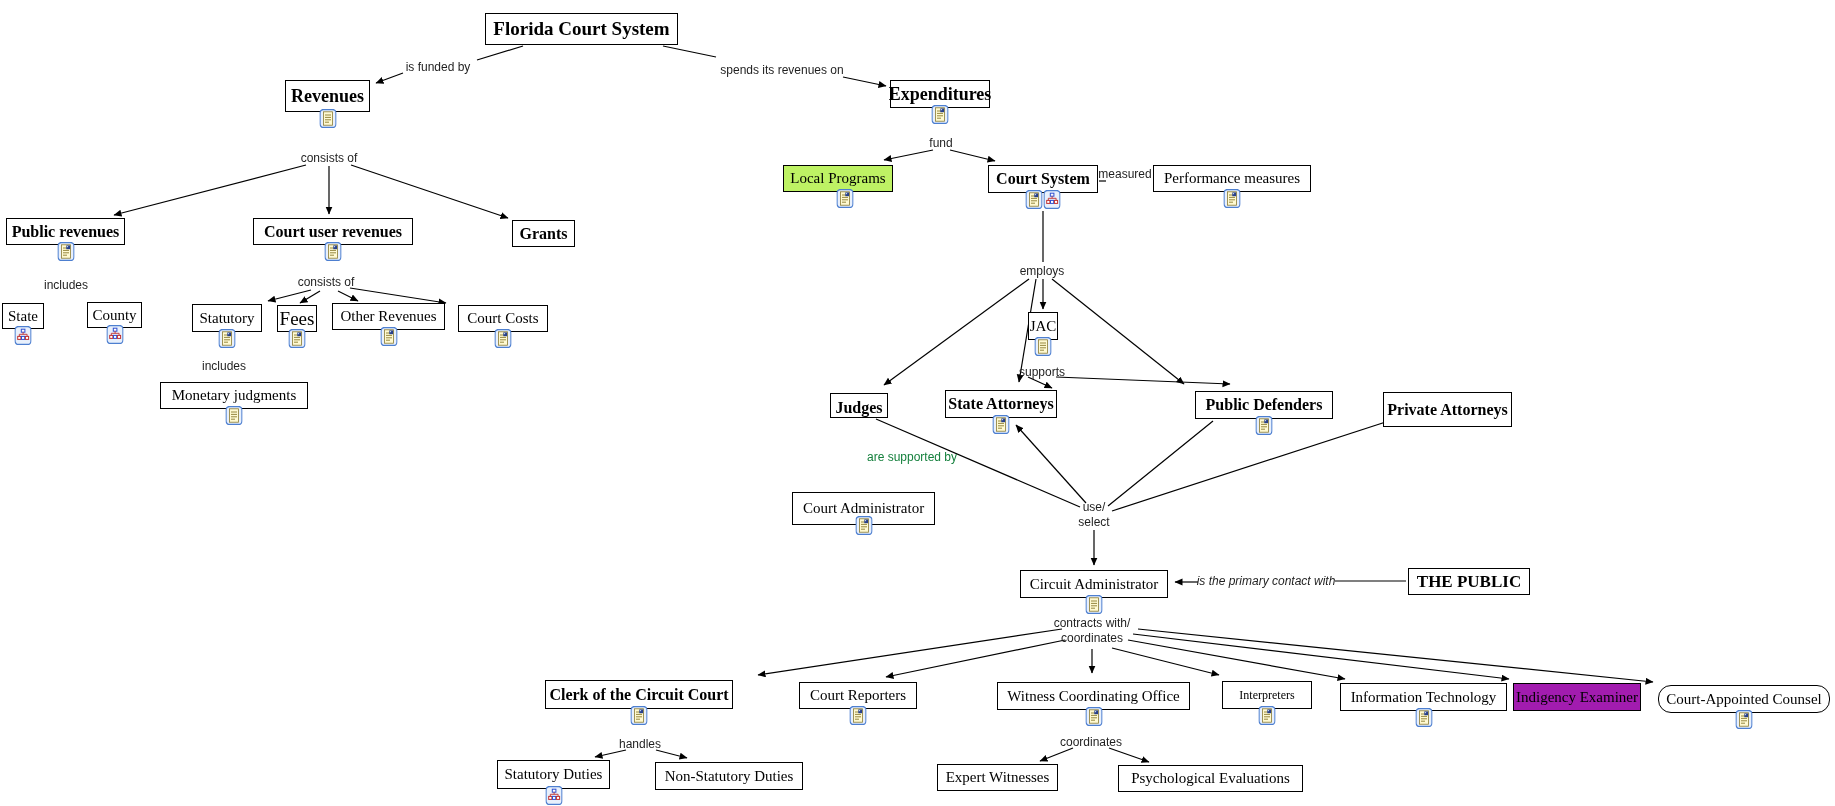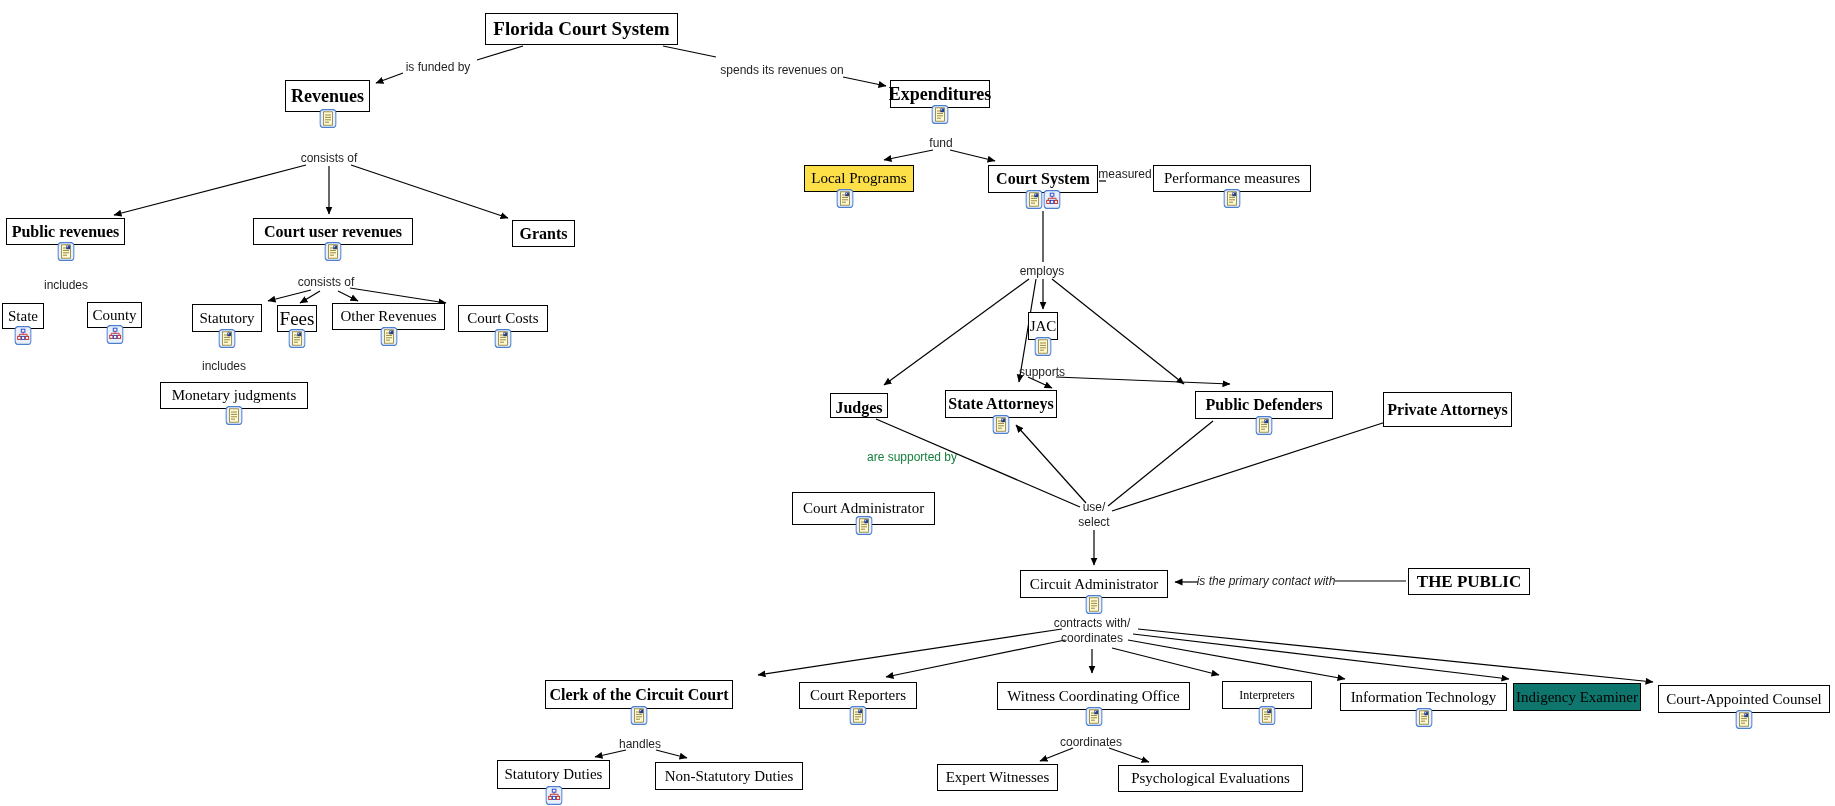--- a/index.html
+++ b/index.html
@@ -249,21 +249,21 @@
           <rect x="4" y="2.8" width="9" height="13.4" fill="#fffad2" stroke="#8a7a30" stroke-width="0.8"></rect>
           <line x1="5.5" y1="6" x2="11.5" y2="6" stroke="#8a7a30" stroke-width="0.9"></line>
           <line x1="5.5" y1="8.4" x2="11.5" y2="8.4" stroke="#8a7a30" stroke-width="0.9"></line>
           <line x1="5.5" y1="10.8" x2="11.5" y2="10.8" stroke="#8a7a30" stroke-width="0.9"></line>
           <line x1="5.5" y1="13.2" x2="9.5" y2="13.2" stroke="#8a7a30" stroke-width="0.9"></line>
           <rect x="8.8" y="3.4" width="3.8" height="3.8" fill="#27408b"></rect>
           <rect x="9.4" y="4" width="1.2" height="1.2" fill="#bcd0f0"></rect>
         </svg>
       </span>
     </div>
-    <div class="node" style="left: 804px; top: 165px; width: 110px; height: 27px; font-size: 15px; font-weight: normal; border-color: rgb(0, 0, 0); background: #fde047;">
+    <div class="node" style="left: 783px; top: 165px; width: 110px; height: 27px; font-size: 15px; font-weight: normal; border-color: rgb(0, 0, 0); background: #bef264;">
       <span>Local Programs</span>
     </div>
     <div class="icon-strip" style="left: 845px; top: 189px;">
       <span>
         <svg width="17" height="19" viewBox="0 0 17 19" xmlns="http://www.w3.org/2000/svg">
           <rect x="0.5" y="0.5" width="16" height="18" rx="3.5" fill="#e8f0fc" stroke="#4d7fd0" stroke-width="1.3"></rect>
           <rect x="4" y="2.8" width="9" height="13.4" fill="#fffad2" stroke="#8a7a30" stroke-width="0.8"></rect>
           <line x1="5.5" y1="6" x2="11.5" y2="6" stroke="#8a7a30" stroke-width="0.9"></line>
           <line x1="5.5" y1="8.4" x2="11.5" y2="8.4" stroke="#8a7a30" stroke-width="0.9"></line>
           <line x1="5.5" y1="10.8" x2="11.5" y2="10.8" stroke="#8a7a30" stroke-width="0.9"></line>
@@ -488,24 +488,24 @@
           <rect x="4" y="2.8" width="9" height="13.4" fill="#fffad2" stroke="#8a7a30" stroke-width="0.8"></rect>
           <line x1="5.5" y1="6" x2="11.5" y2="6" stroke="#8a7a30" stroke-width="0.9"></line>
           <line x1="5.5" y1="8.4" x2="11.5" y2="8.4" stroke="#8a7a30" stroke-width="0.9"></line>
           <line x1="5.5" y1="10.8" x2="11.5" y2="10.8" stroke="#8a7a30" stroke-width="0.9"></line>
           <line x1="5.5" y1="13.2" x2="9.5" y2="13.2" stroke="#8a7a30" stroke-width="0.9"></line>
           <rect x="8.8" y="3.4" width="3.8" height="3.8" fill="#27408b"></rect>
           <rect x="9.4" y="4" width="1.2" height="1.2" fill="#bcd0f0"></rect>
         </svg>
       </span>
     </div>
-    <div class="node" style="left: 1513px; top: 683px; width: 128px; height: 28px; font-size: 15px; font-weight: normal; border-color: rgb(0, 0, 0); background: #0f766e;">
+    <div class="node" style="left: 1513px; top: 683px; width: 128px; height: 28px; font-size: 15px; font-weight: normal; border-color: rgb(0, 0, 0); background: #a21caf;">
       <span>Indigency Examiner</span>
     </div>
-    <div class="node" style="left: 1658px; top: 685px; width: 172px; height: 28px; font-size: 15px; font-weight: normal; border-color: rgb(0, 0, 0); background: rgb(255, 255, 255);">
+    <div class="node" style="left: 1658px; top: 685px; width: 172px; height: 28px; font-size: 15px; font-weight: normal; border-color: rgb(0, 0, 0); background: rgb(255, 255, 255); border-radius: 13px;">
       <span>Court-Appointed Counsel</span>
     </div>
     <div class="icon-strip" style="left: 1744px; top: 710px;">
       <span>
         <svg width="17" height="19" viewBox="0 0 17 19" xmlns="http://www.w3.org/2000/svg">
           <rect x="0.5" y="0.5" width="16" height="18" rx="3.5" fill="#e8f0fc" stroke="#4d7fd0" stroke-width="1.3"></rect>
           <rect x="4" y="2.8" width="9" height="13.4" fill="#fffad2" stroke="#8a7a30" stroke-width="0.8"></rect>
           <line x1="5.5" y1="6" x2="11.5" y2="6" stroke="#8a7a30" stroke-width="0.9"></line>
           <line x1="5.5" y1="8.4" x2="11.5" y2="8.4" stroke="#8a7a30" stroke-width="0.9"></line>
           <line x1="5.5" y1="10.8" x2="11.5" y2="10.8" stroke="#8a7a30" stroke-width="0.9"></line>

